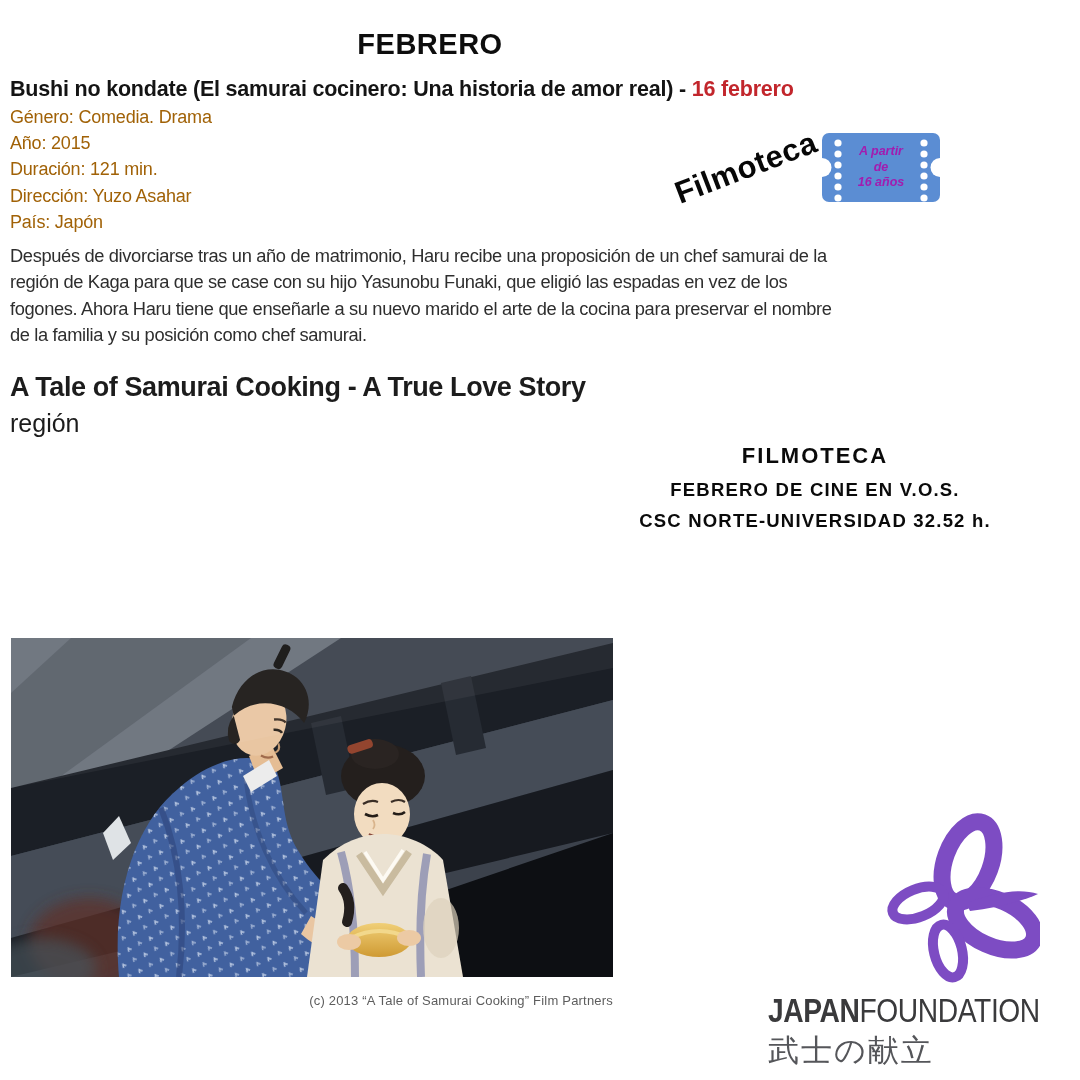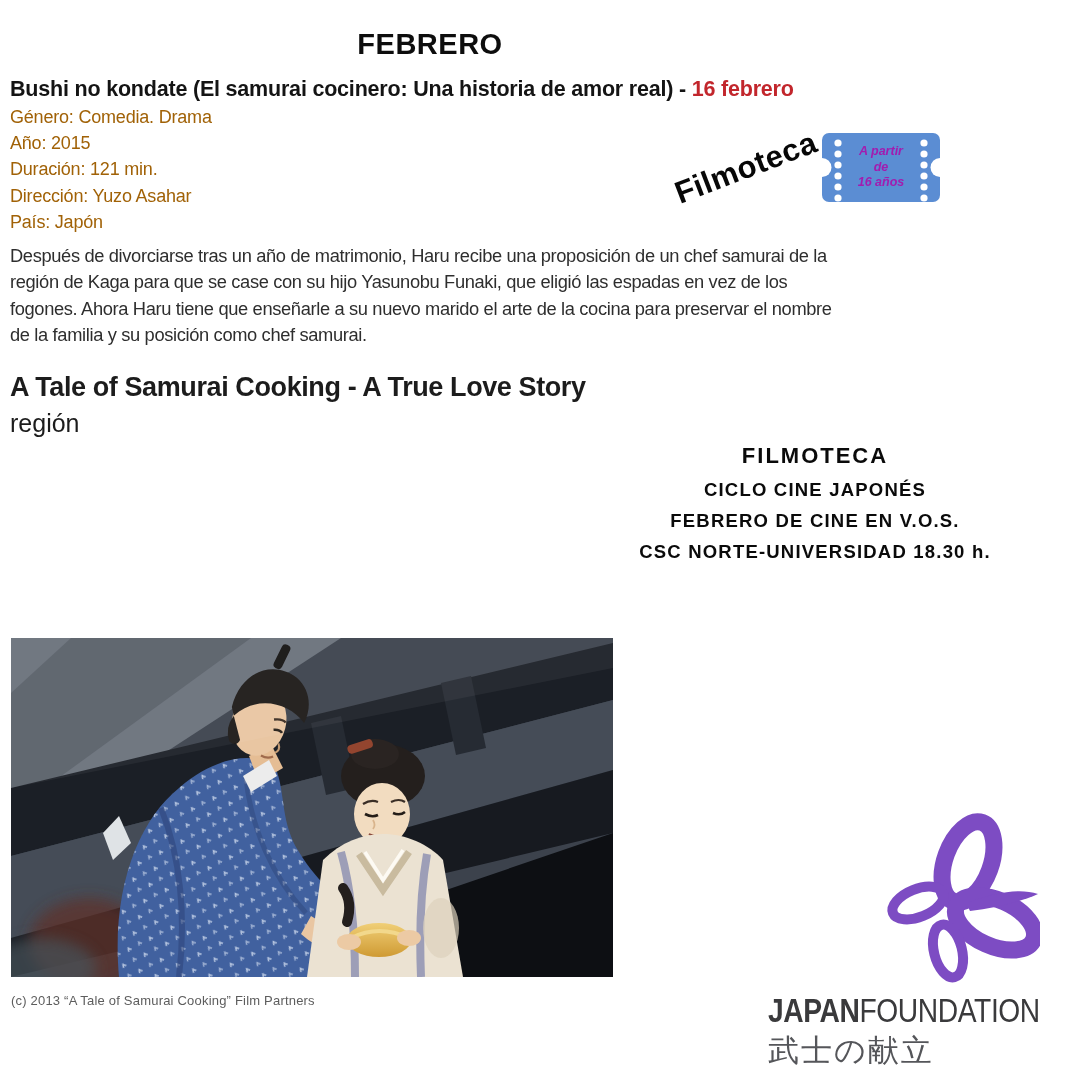--- a/index.html
+++ b/index.html
@@ -50,21 +50,21 @@
   }
 
   
   .screening{left:600px;top:443px;width:430px;text-align:center;color:#0a0a0a;}
   .screening .venue{font-size:22px;font-weight:800;letter-spacing:2px;margin-bottom:10px;}
   .screening .line{font-size:18.5px;font-weight:800;letter-spacing:1.2px;margin-bottom:9px;}
 
   
   .photo{left:11px;top:638px;width:602px;height:339px;overflow:hidden;background:#23272e;}
   .caption{
-    left:11px;top:993px;width:602px;text-align:left;
+    left:11px;top:993px;width:602px;text-align:right;
     font-size:13px;color:#5d5d5d;letter-spacing:.2px;
   }
 
   
   .jf-mark{left:868px;top:810px;width:172px;height:178px;}
   .jf-wordmark{
     left:768px;top:991px;width:312px;white-space:nowrap;color:#3a3a3c;
     font-size:34px;transform:scaleX(.83);transform-origin:left center;letter-spacing:-0.5px;
   }
   .jf-bold{font-weight:800;}
@@ -123,23 +123,22 @@
   </svg>
   <div class="ticket-text">
     <div>A partir</div>
     <div>de</div>
     <div>16 años</div>
   </div>
 </div>
 
 <div class="abs screening">
   <div class="venue">FILMOTECA</div>
-  <div class="line">CICLO CINE JAPONÉS</div>
   <div class="line">FEBRERO DE CINE EN V.O.S.</div>
-  <div class="line">CSC NORTE-UNIVERSIDAD 18.30 h.</div>
+  <div class="line">CSC NORTE-UNIVERSIDAD 32.52 h.</div>
 </div>
 
 <div class="abs photo">
   <svg width="602" height="339" viewBox="0 0 602 339">
     <defs>
       <pattern id="komon" width="17" height="17" patternUnits="userSpaceOnUse" patternTransform="rotate(18)">
         <rect width="17" height="17" fill="none"></rect>
         <path d="M3 3 l2 4 M4 4 l3 0" stroke="#ccd8ec" stroke-width="1.6" opacity="0.85"></path>
         <path d="M11 11 l2 4 M12 12 l3 0" stroke="#c2cfe6" stroke-width="1.5" opacity="0.75"></path>
       </pattern>

